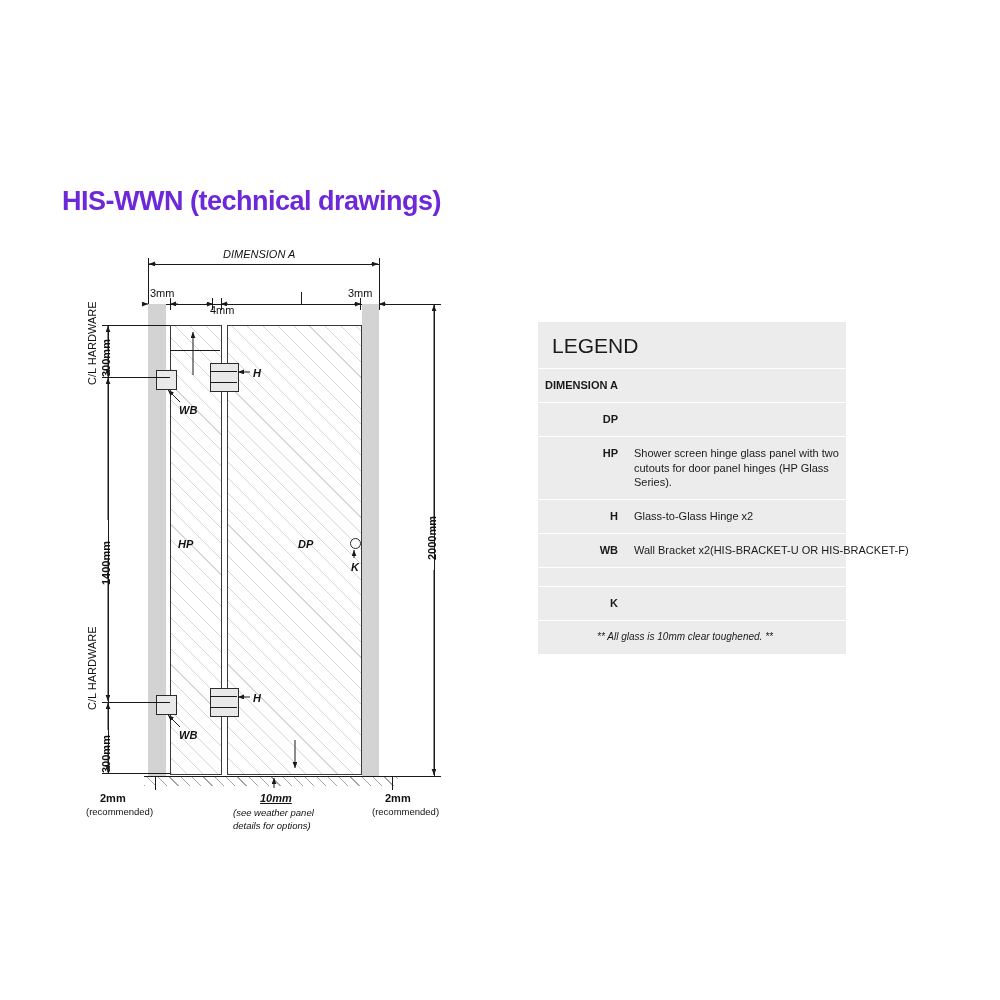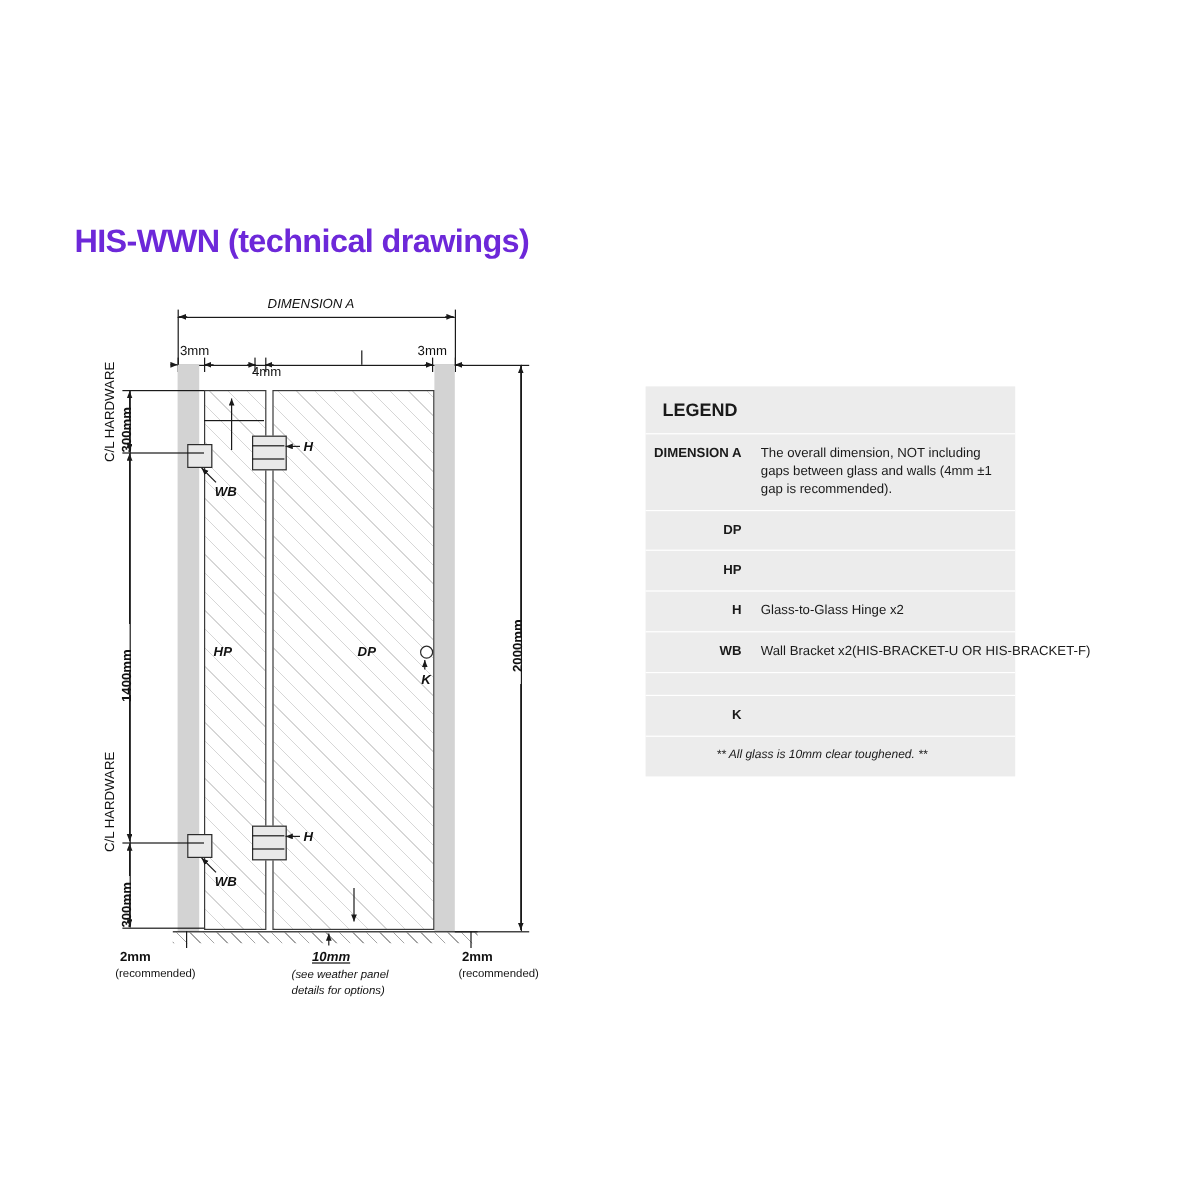--- a/index.html
+++ b/index.html
@@ -38,21 +38,21 @@
   .v1 { width: 1px; }
 
   .lbl {
     position: absolute;
     font-size: 11px;
     color: #111;
     white-space: nowrap;
   }
   .lbl.it { font-style: italic; }
   .lbl.bi { font-style: italic; font-weight: bold; }
-  .lbl.sm { font-size: 9.5px; margin-left: 10px; }
+  .lbl.sm { font-size: 9.5px; }
   .rot90 {
     transform: rotate(-90deg);
     transform-origin: left top;
   }
 
   
   .wall {
     position: absolute;
     background: #d3d3d3;
   }
@@ -104,22 +104,22 @@
   #legend {
     position: absolute;
     left: 538px;
     top: 322px;
     width: 308px;
     background: #ececec;
     font-size: 11px;
     color: #1a1a1a;
   }
   #legend .legend-title {
-    font-size: 15px;
-    font-weight: bold;
+    font-size: 21px;
+    font-weight: normal;
     padding: 12px 14px 10px 14px;
   }
   .lrow {
     display: flex;
     border-top: 1px solid #ffffff;
     min-height: 26px;
   }
   .lrow .key {
     width: 88px;
     flex: 0 0 88px;
@@ -271,27 +271,27 @@
 
     <line x1="214" y1="548" x2="214" y2="538" stroke="#1a1a1a" stroke-width="1" marker-end="url(#ar)"></line>
   </svg>
 </div>
 
 <div id="legend">
   <div class="legend-title">LEGEND</div>
 
   <div class="lrow">
     <div class="key">DIMENSION A</div>
-    <div class="desc">The overall dimension, NOT including gaps between glass and walls (4mm ±1 gap is recommended).</div>
   </div>
   <div class="lrow">
     <div class="key">DP</div>
   </div>
   <div class="lrow">
     <div class="key">HP</div>
+    <div class="desc">Shower screen hinge glass panel with two cutouts for door panel hinges (HP Glass Series).</div>
   </div>
   <div class="lrow">
     <div class="key">H</div>
     <div class="desc">Glass-to-Glass Hinge x2</div>
   </div>
   <div class="lrow wide">
     <div class="key">WB</div>
     <div class="desc">Wall Bracket x2(HIS-BRACKET-U OR HIS-BRACKET-F)</div>
   </div>
   <div class="lrow spacer">

